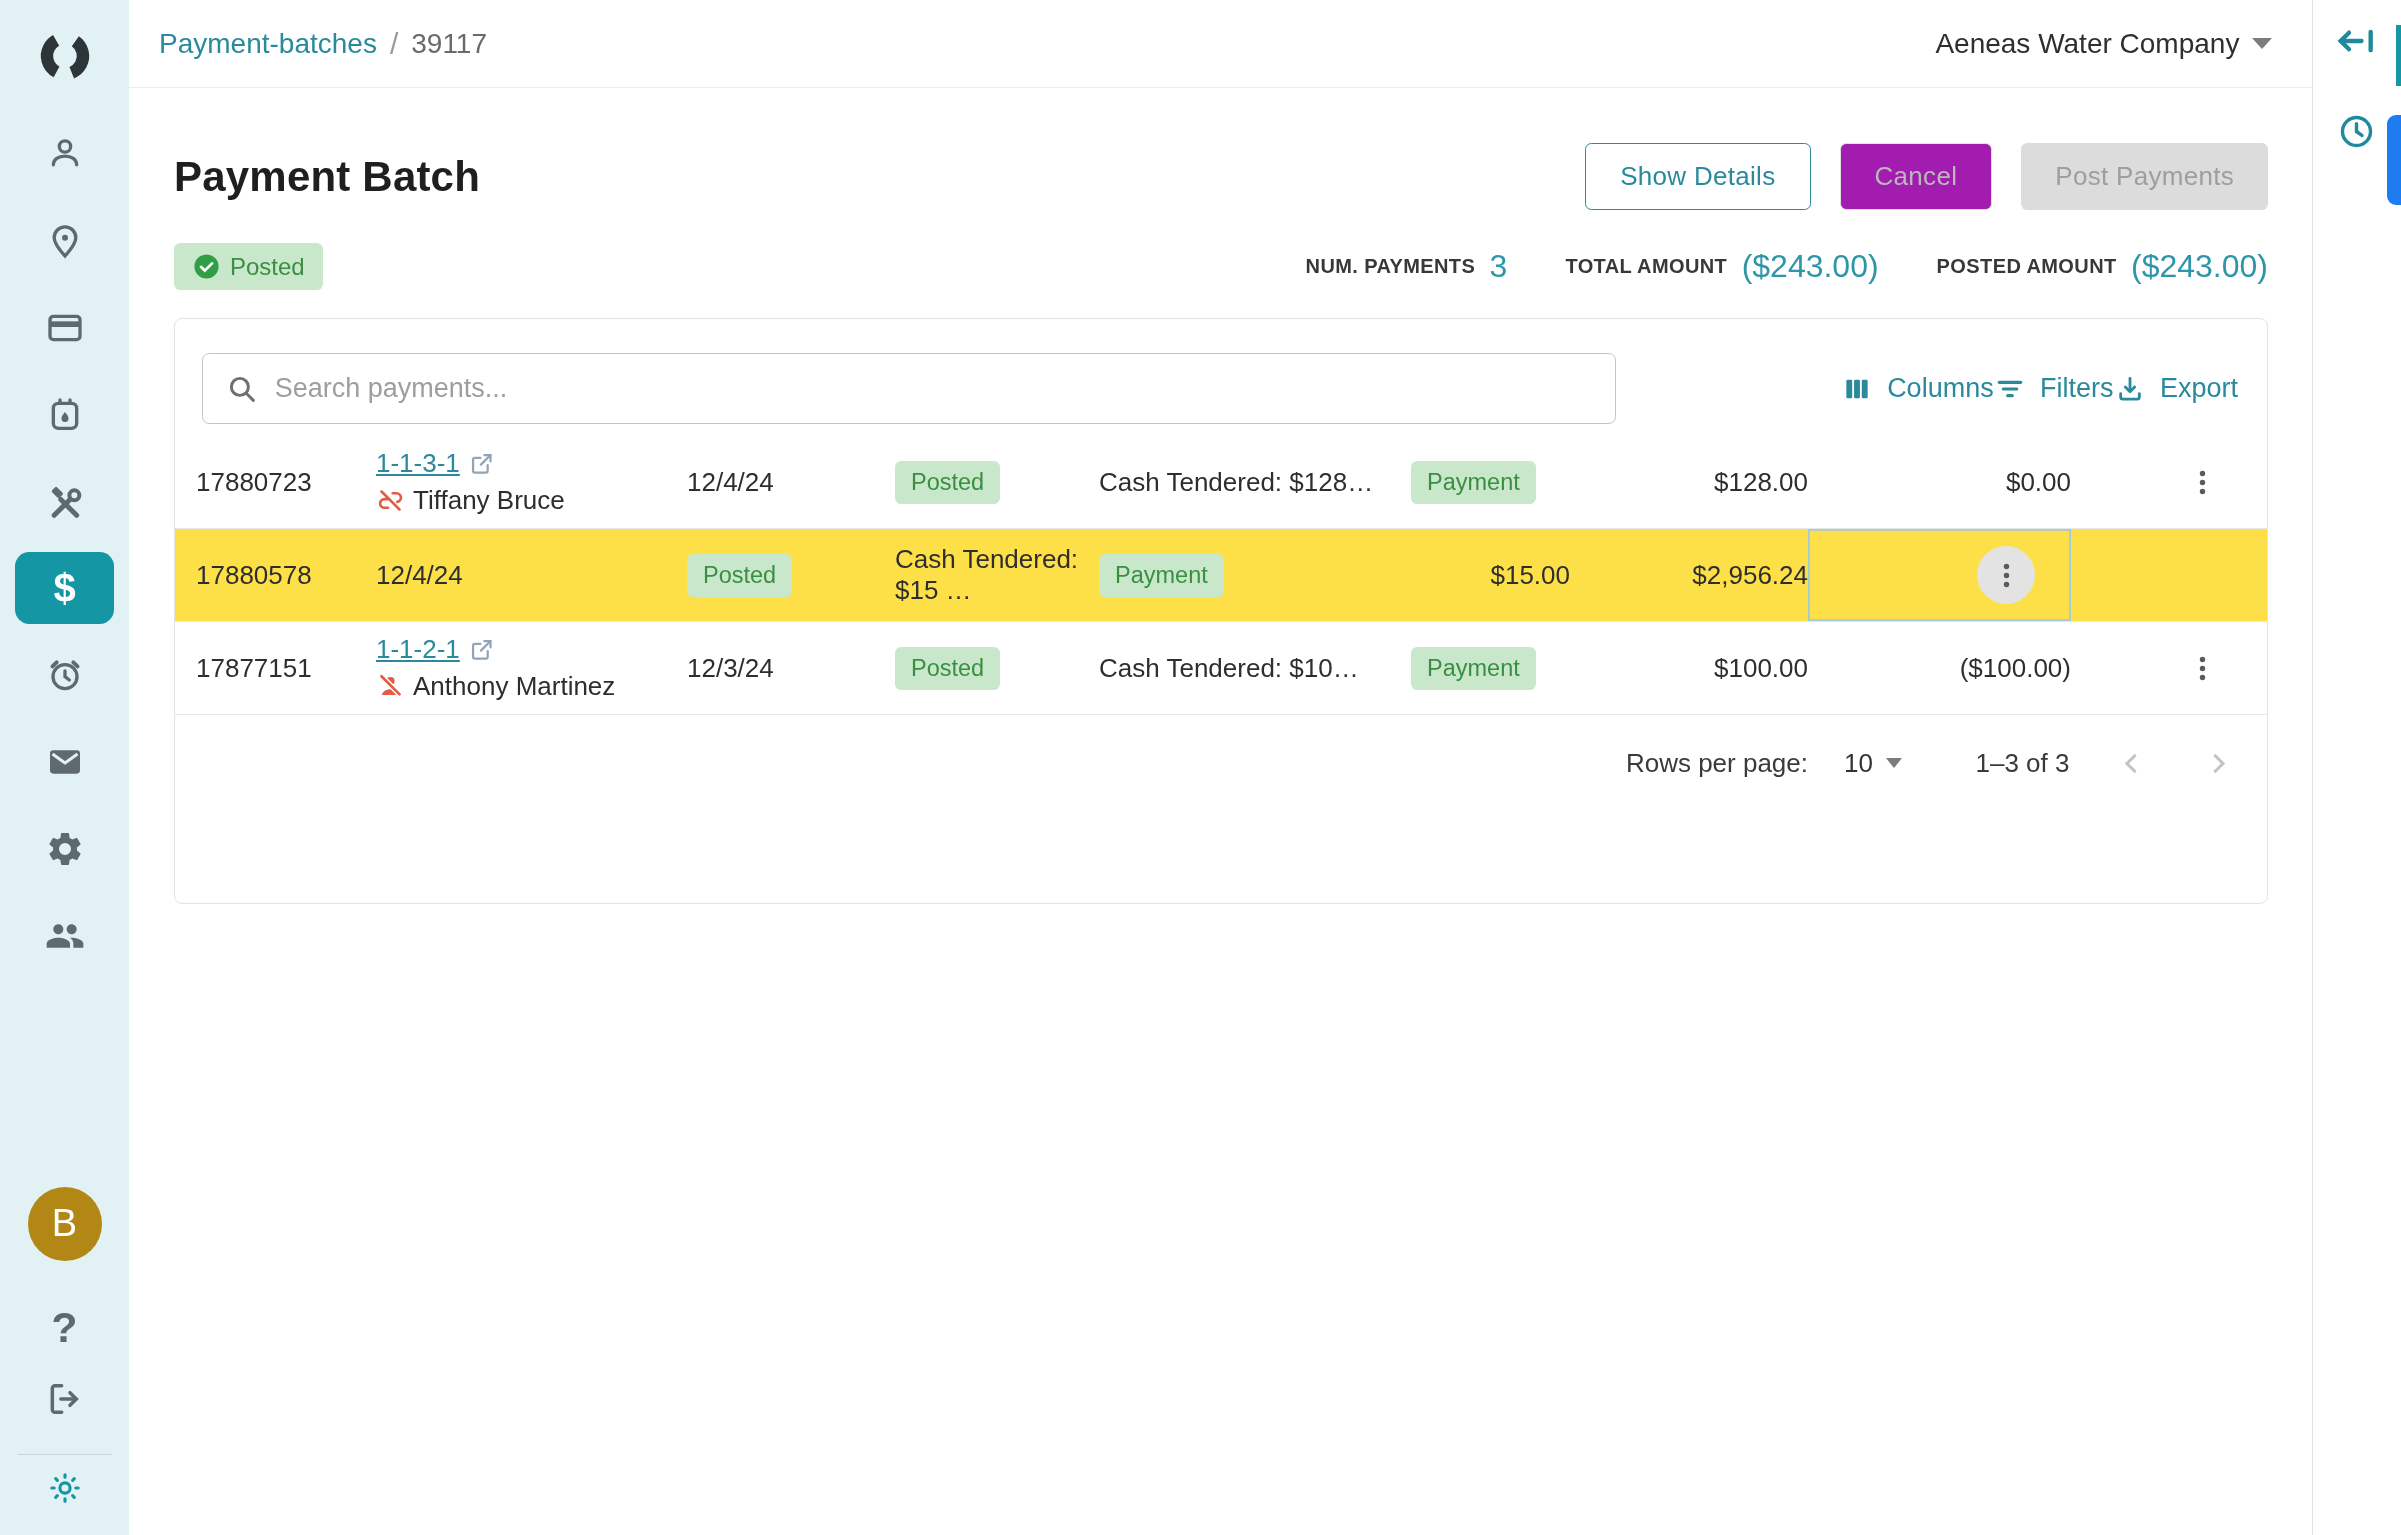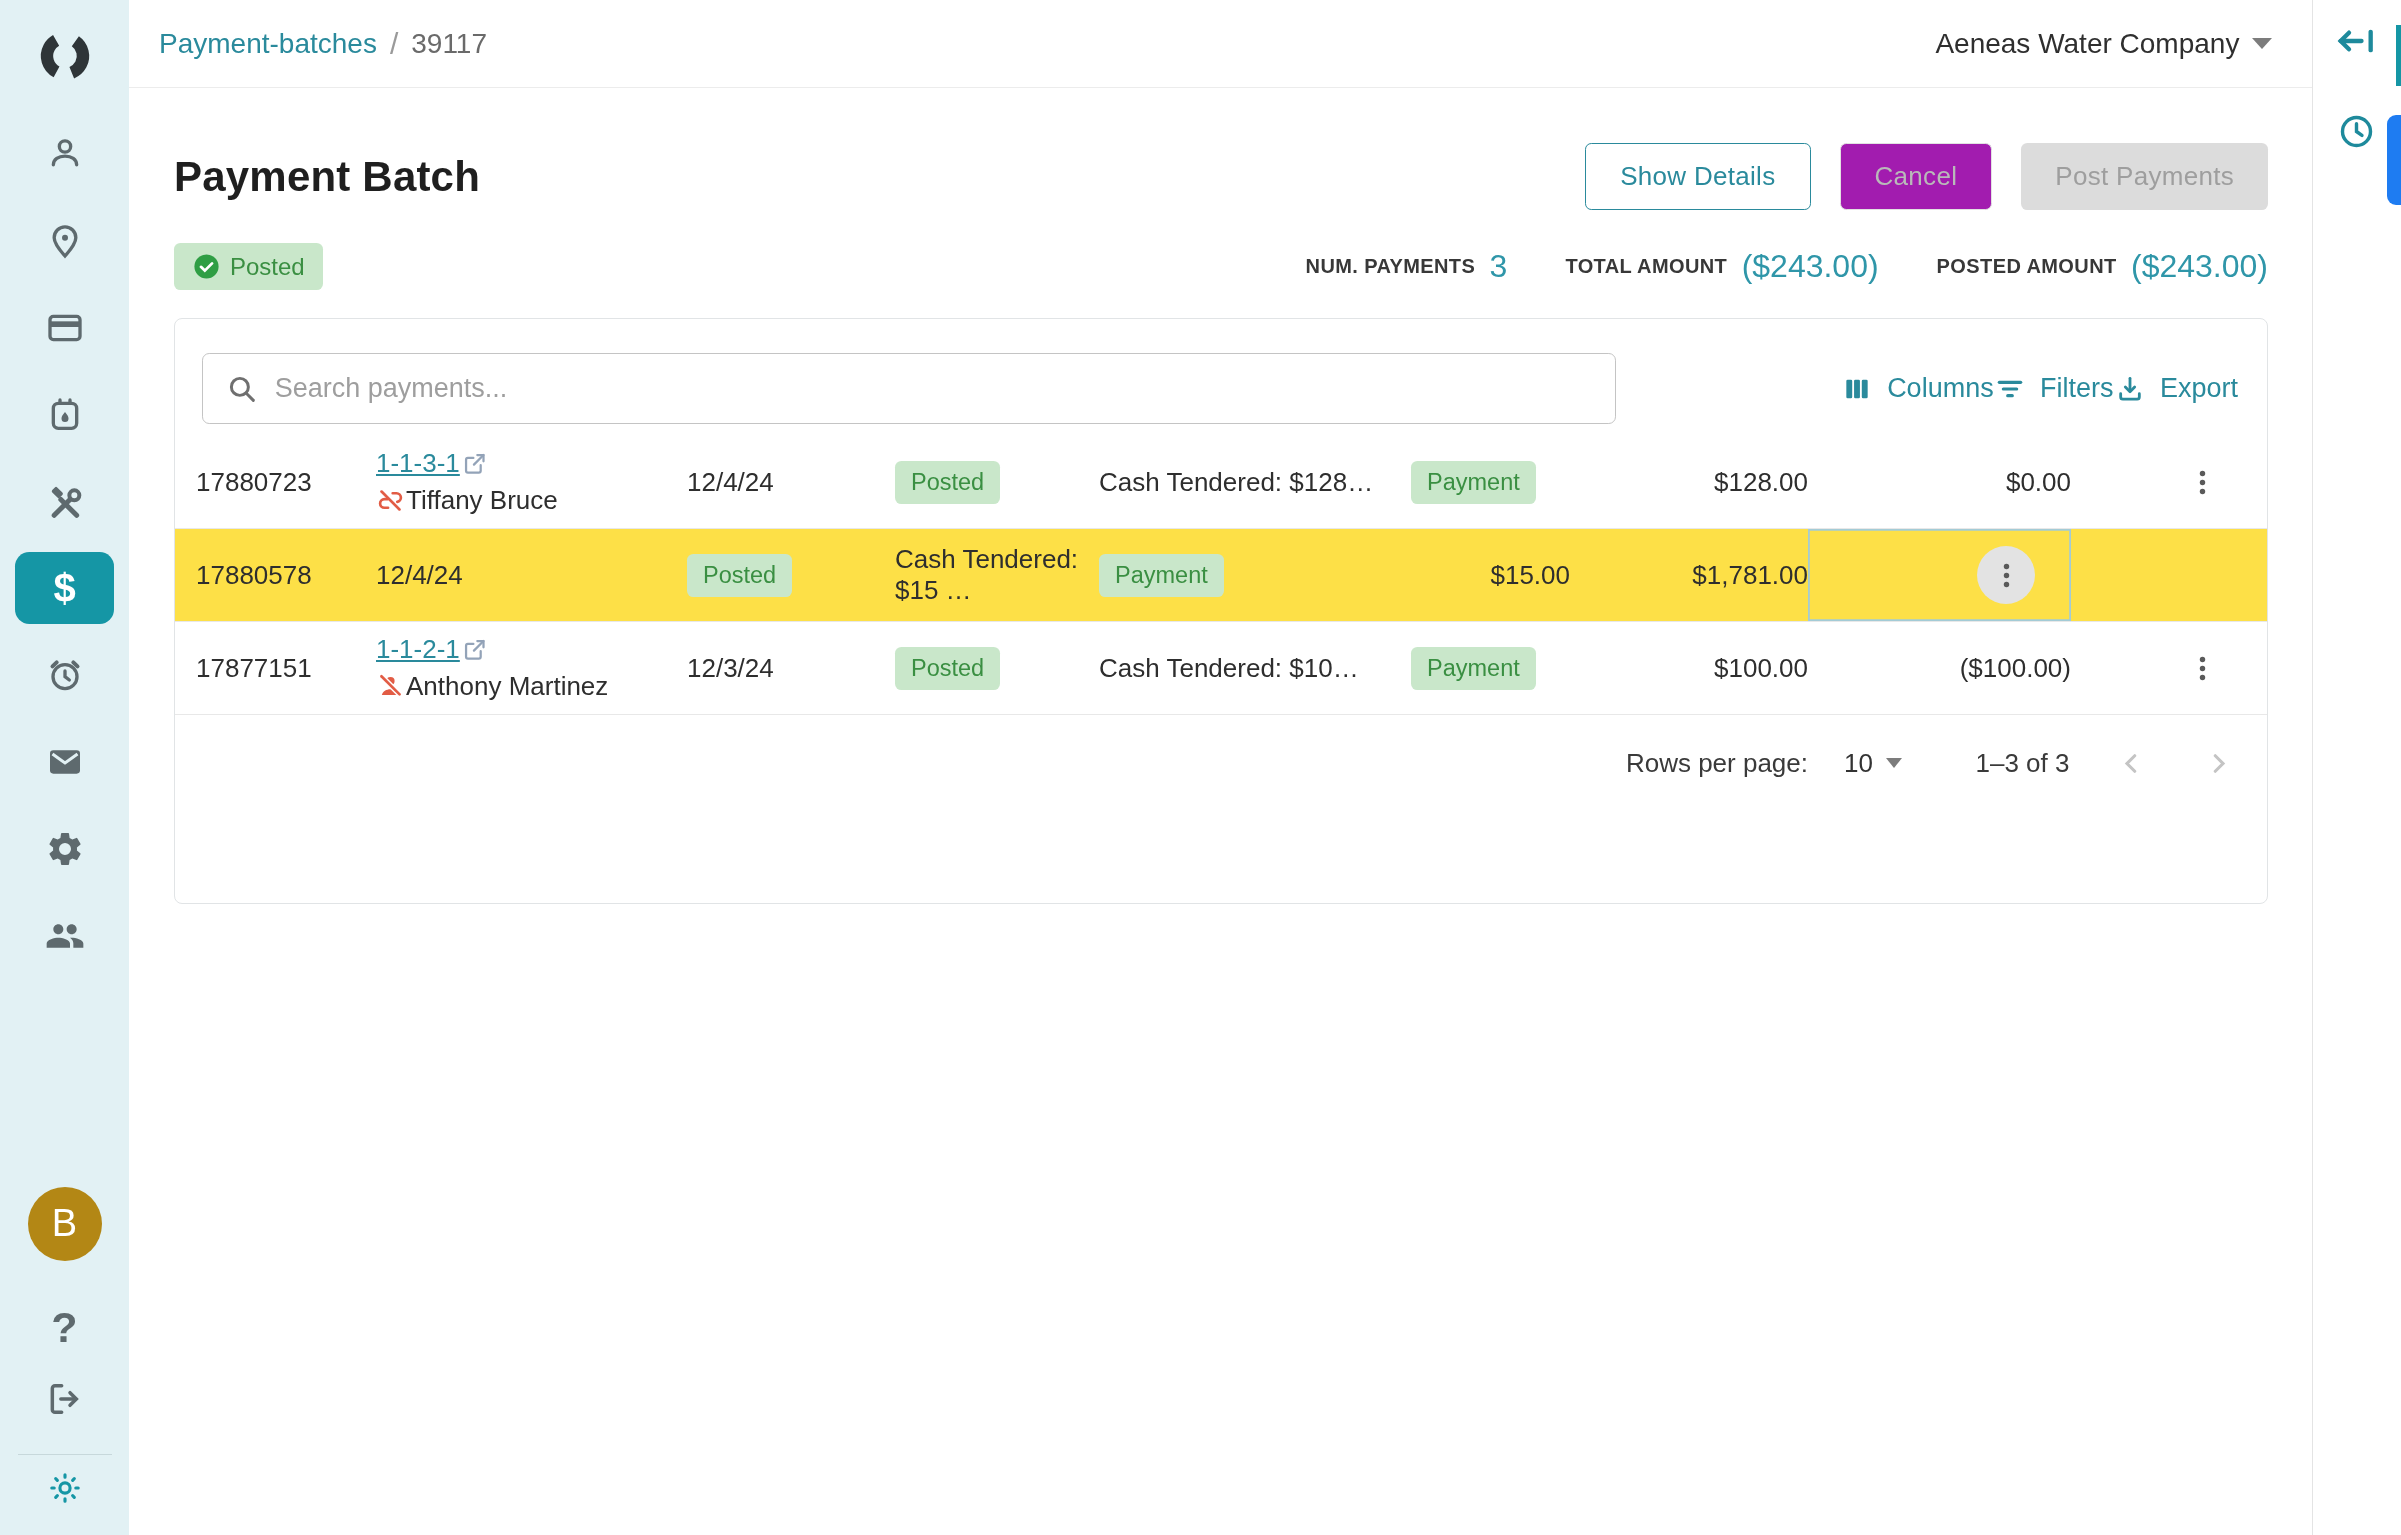--- a/index.html
+++ b/index.html
@@ -86,21 +86,21 @@
   .tgrid { display:grid; grid-template-columns:201px 311px 208px 204px 312px 159px 238px 263px 1fr; align-items:center; }
   .thead { height:87px; border-bottom:0.9px solid #e3e3e3; }
   .th { font-size:26px; font-weight:500; color:#2d2d2d; }
   .th:first-child { padding-left:21px; }
   .num { text-align:right; }
   .trow { height:93px; border-bottom:0.9px solid #e8e8e8; }
   .trow.is-hover { background:#fde047; }
   .td { font-size:26px; color:#2e2e2e; }
   .td:first-child { padding-left:21px; }
   .acct { display:flex; flex-direction:column; gap:6.3px; }
-  .acct-line { display:flex; align-items:center; gap:1px; }
+  .acct-line { display:flex; align-items:center; gap:8px; }
   .acct-link { color:#2a8a9c; text-decoration:underline; cursor:pointer; font-size:26px; }
   .ext-icon { width:27px; height:27px; color:#93a3b8; cursor:pointer; }
   .warn-icon { width:29px; height:29px; }
   .cell-chip { background:#c9e7ca; color:#3a8f42; font-size:23.5px; border-radius:6.3px; padding:8px 16px; display:inline-block; }
   .td-actions { display:flex; justify-content:flex-end; padding-right:36px; height:100%; align-items:center; }
   .kebab { width:58px; height:58px; border-radius:50%; border:none; background:transparent; cursor:pointer;
     display:flex; align-items:center; justify-content:center; color:#5a5a5a; }
   .kebab svg { width:31px; height:31px; }
   .focus-cell { box-shadow:inset 0 0 0 1.8px #a3cbd6; }
   .kebab.active-kebab { background:#e3e3e3; }
@@ -353,21 +353,21 @@
         </div>
       </div>
 
       <div class="tgrid trow is-hover">
         <div class="td">17880578</div>
         <div class="td">12/4/24</div>
         <div class="td"><span class="cell-chip">Posted</span></div>
         <div class="td">Cash Tendered: $15 …</div>
         <div class="td"><span class="cell-chip">Payment</span></div>
         <div class="td num">$15.00</div>
-        <div class="td num">$1,781.00</div>
+        <div class="td num">$2,956.24</div>
         <div class="td td-actions focus-cell">
           <button class="kebab active-kebab">
             <svg viewBox="0 0 24 24" fill="currentColor">
               <circle cx="12" cy="5" r="2.1"></circle>
                 <circle cx="12" cy="12" r="2.1"></circle>
                 <circle cx="12" cy="19" r="2.1"></circle>
             </svg>
           </button>
         </div>
       </div>

